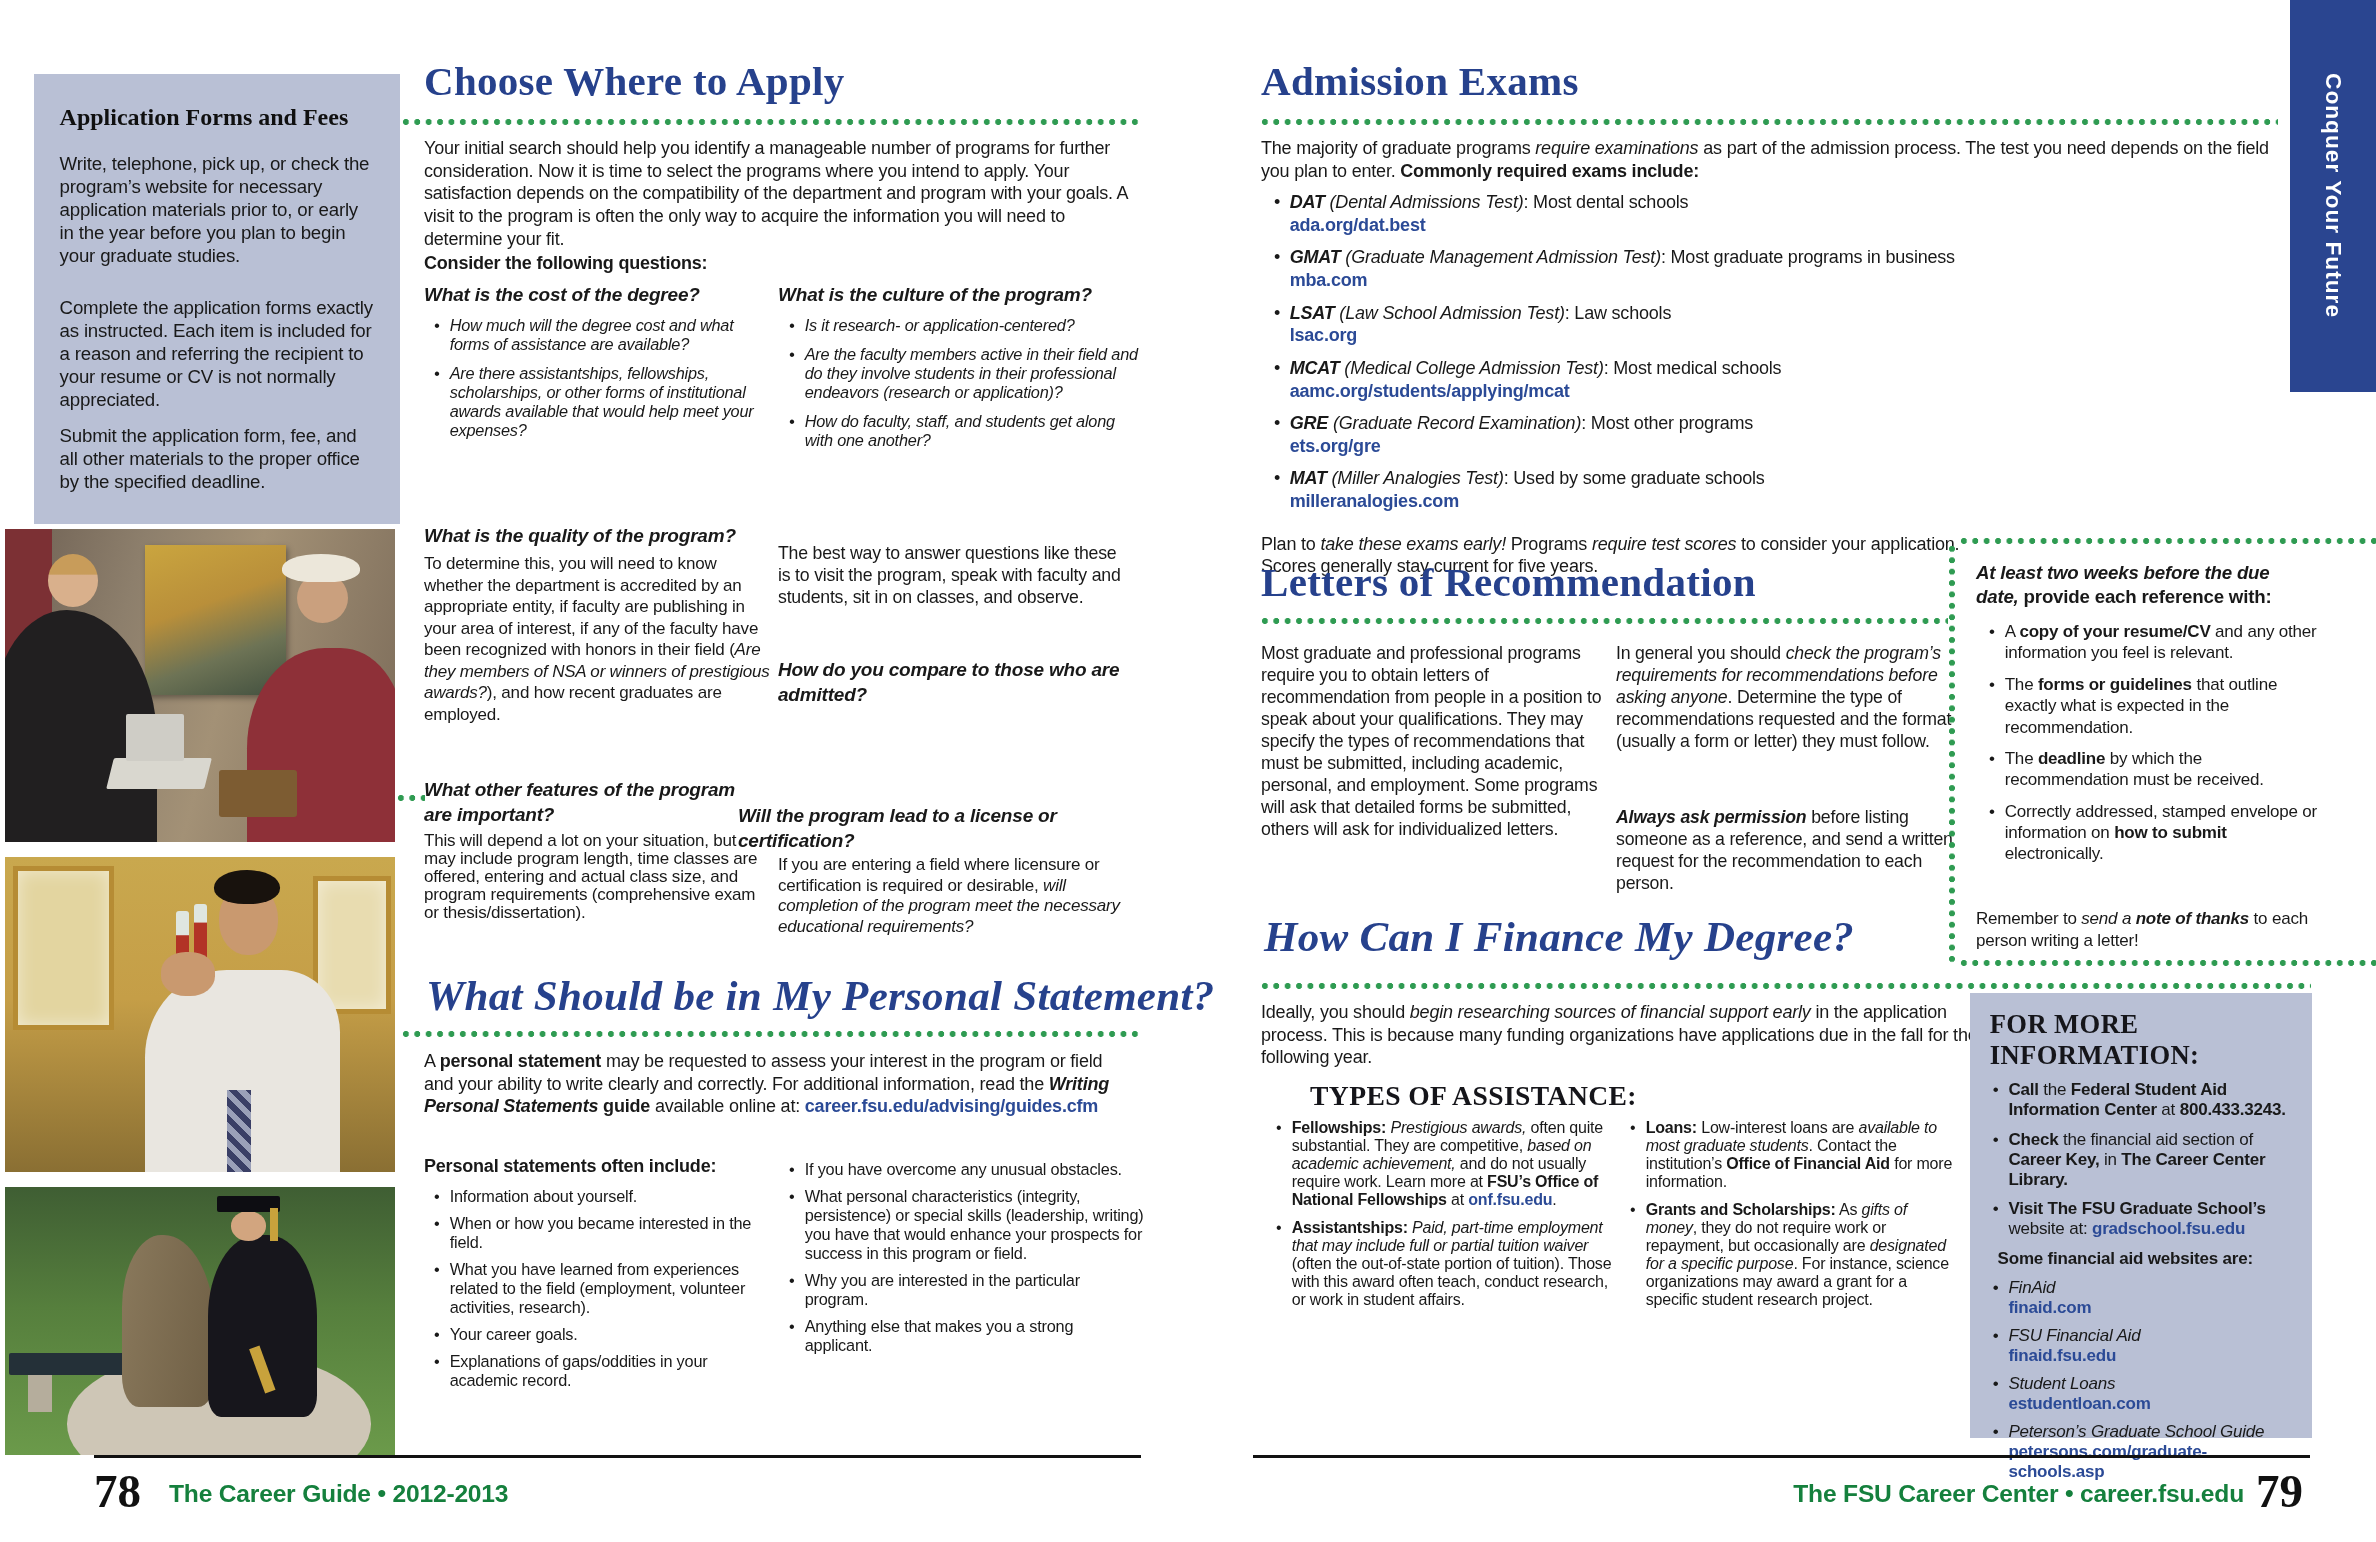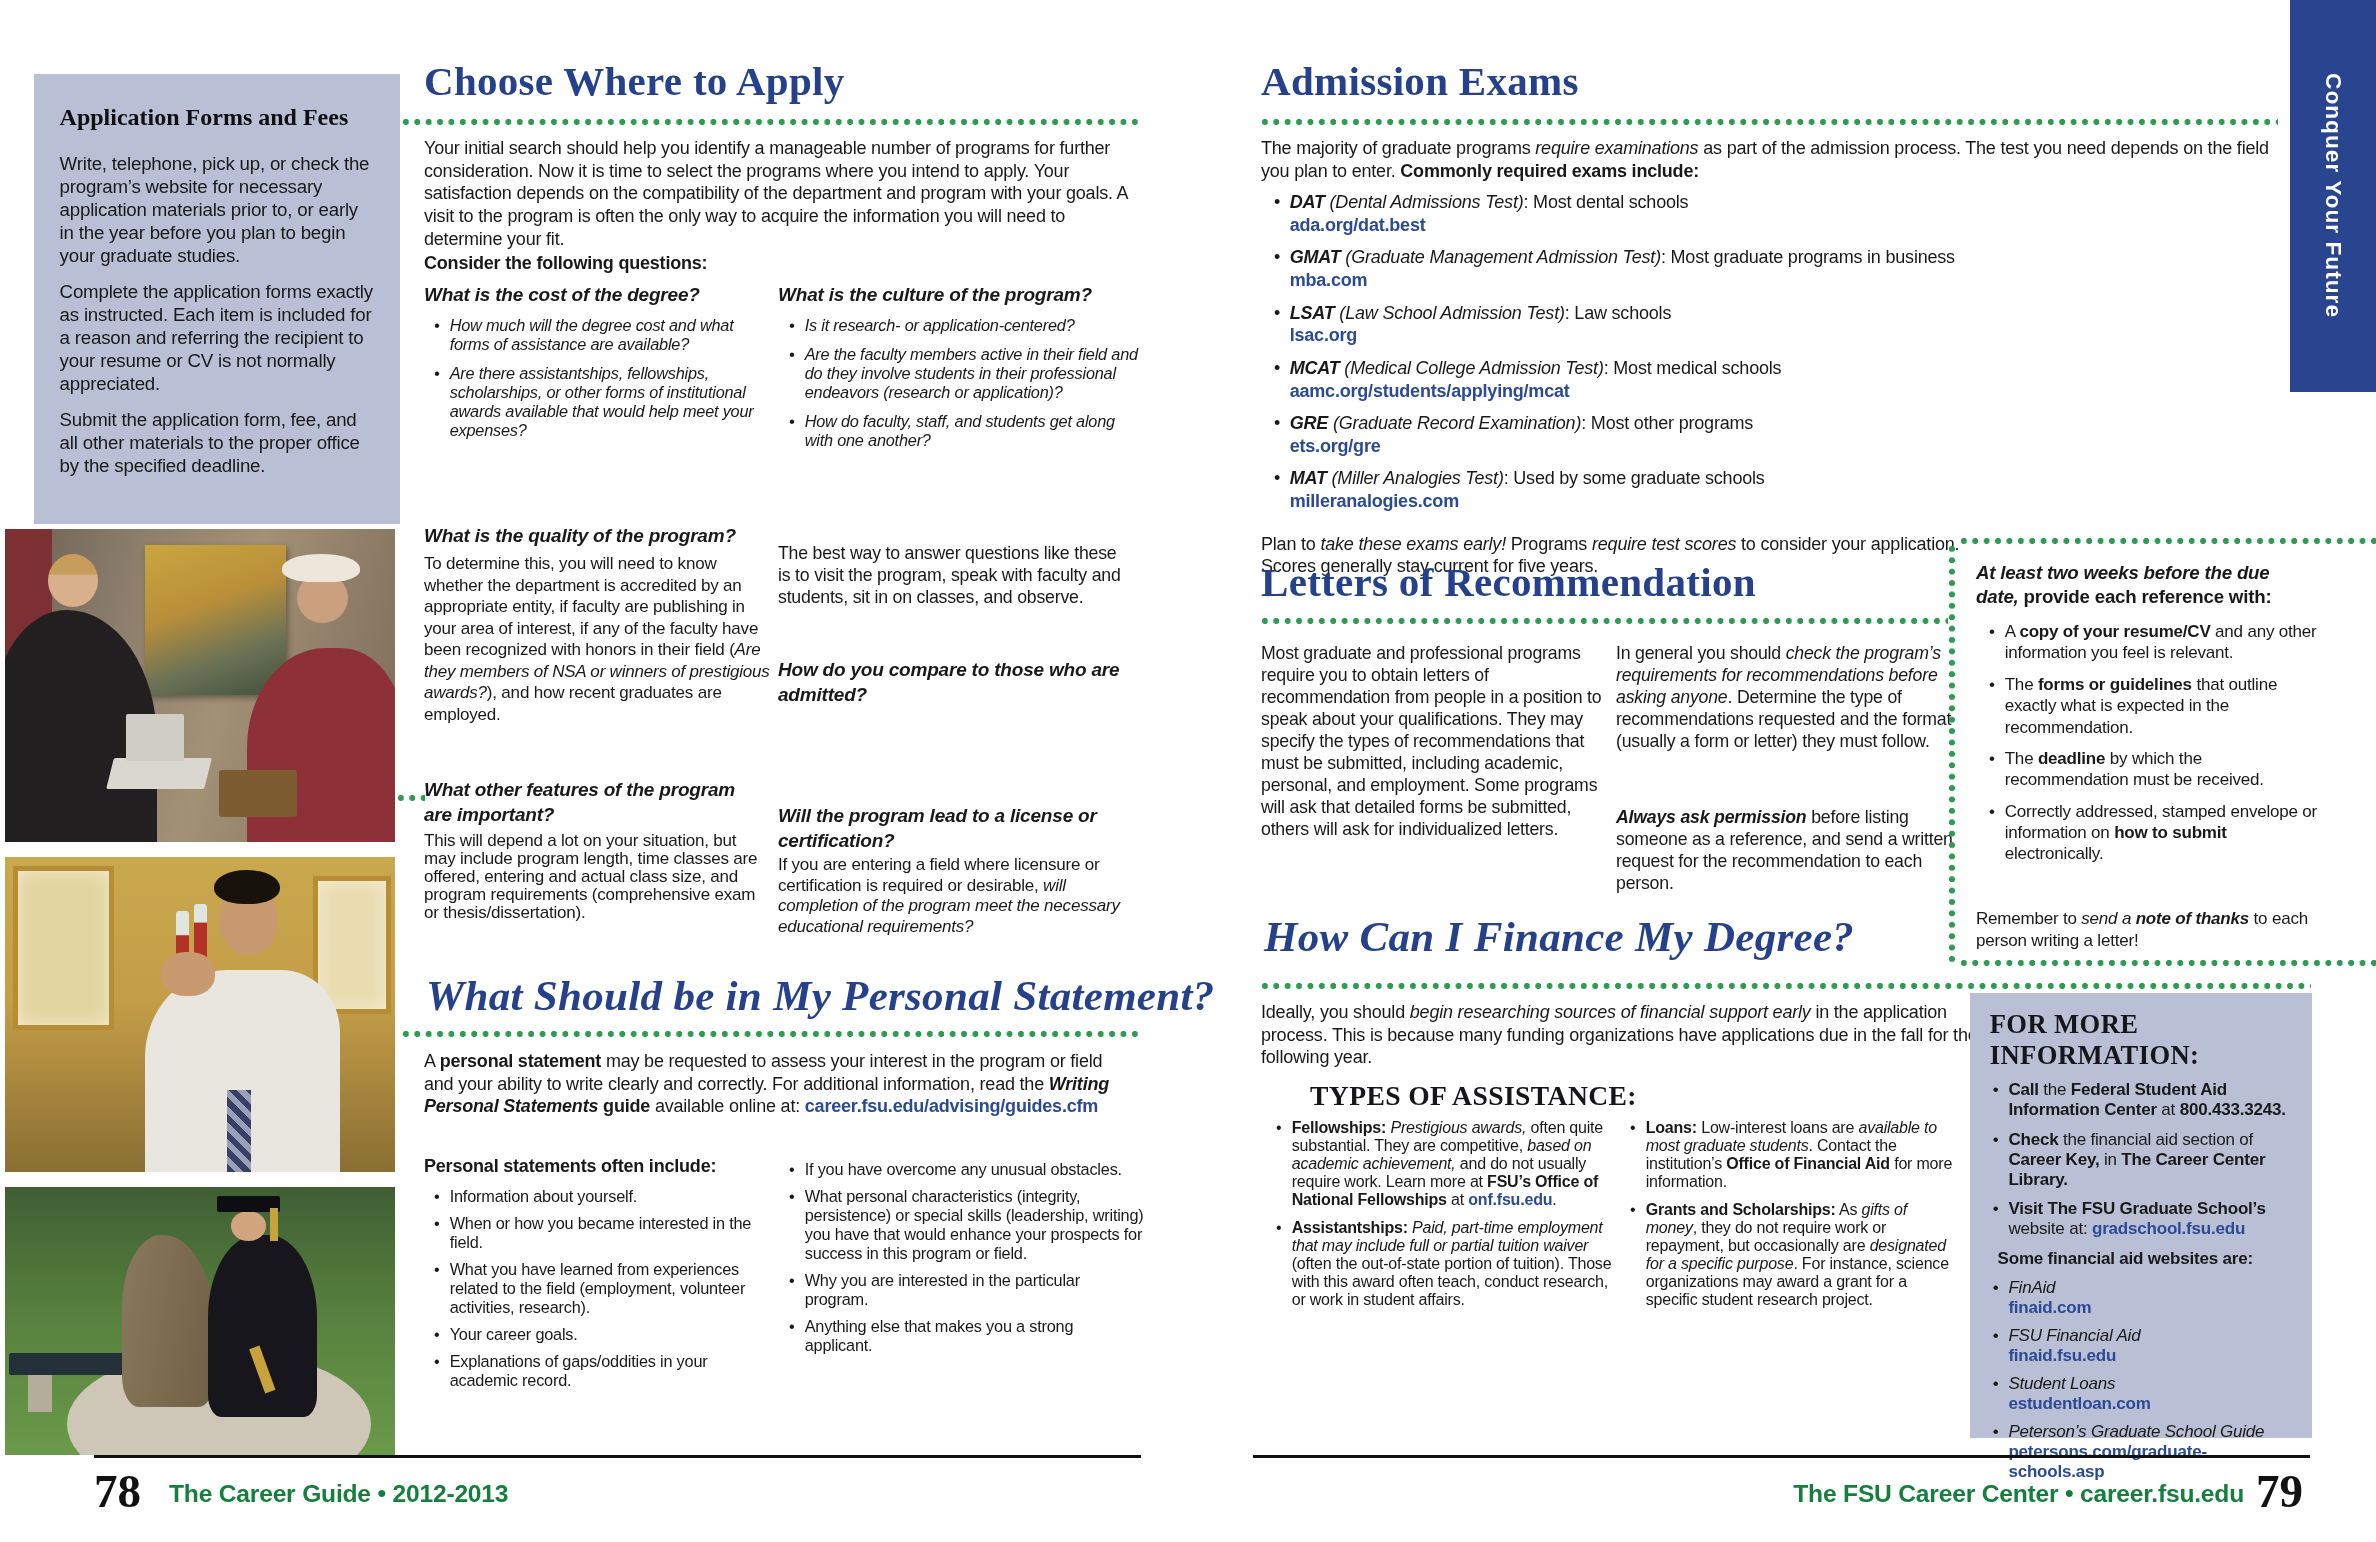--- a/index.html
+++ b/index.html
@@ -42,21 +42,21 @@
   #banner span{writing-mode:vertical-rl;color:#fff;font-weight:700;font-size:22.7px;letter-spacing:1px;white-space:nowrap}
 </style>
 </head>
 <body>
 
 <div id="canvas">
 
   <div class="box" style="left:34px;top:74px;width:366px;height:450px;padding:23.6px 25.6px 19.7px 25.6px">
     <h2 style="font-size:24px;line-height:39px">Application Forms and Fees</h2>
     <p class="t19" style="margin-top:15.8px;letter-spacing:-0.2px">Write, telephone, pick up, or check the program’s website for necessary application materials prior to, or early in the year before you plan to begin your graduate studies.</p>
-    <p class="t19" style="margin-top:13px;letter-spacing:-0.2px">Complete the application forms exactly as instructed.  Each item is included for a reason and referring the recipient to your resume or CV is not normally appreciated.</p>
+    <p class="t19" style="margin-top:29px;letter-spacing:-0.2px">Complete the application forms exactly as instructed.  Each item is included for a reason and referring the recipient to your resume or CV is not normally appreciated.</p>
     <p class="t19" style="margin-top:12.8px;letter-spacing:-0.2px">Submit the application form, fee, and all other materials to the proper office by the specified deadline.</p>
   </div>
 
   <div class="photo" style="left:4.9px;top:529px;width:390px;height:313px;background:linear-gradient(105deg,#6d5f52 0%,#8d7f6c 30%,#a39176 55%,#7a6a58 100%)">
     <div class="blob" style="left:36%;top:5%;width:36%;height:48%;background:linear-gradient(160deg,#caa53f 0%,#b98f3a 40%,#6d7355 70%,#42503f 100%);box-shadow:2px 3px 5.9px rgba(0,0,0,.35)"></div>
     <div class="blob" style="left:0;top:0;width:12%;height:70%;background:#7c3034"></div>
     <div class="blob" style="left:-3%;bottom:-2%;width:42%;height:76%;background:#211f20;border-radius:45% 55% 0 0"></div>
     <div class="blob" style="left:11%;top:8%;width:13%;height:17%;background:linear-gradient(180deg,#c89c5a 38%,#d9b08c 40%);border-radius:50%"></div>
     <div class="blob" style="right:-2%;bottom:-2%;width:40%;height:64%;background:#8e3038;border-radius:50% 40% 0 0"></div>
     <div class="blob" style="right:12%;top:14%;width:13%;height:16%;background:#caa07e;border-radius:50%"></div>
@@ -109,21 +109,21 @@
     </ul>
 
   <div class="sh" style="left:424px;top:524px;width:364px">What is the quality of the program?</div>
   <div class="p" style="left:424px;top:553px;width:349px;font-size:17px;line-height:21.5px"><span>To determine this, you will need to know whether the department is accredited by an appropriate entity, if faculty are publishing in your area of interest, if any of the faculty have been recognized with honors in their field (</span><span class="i">Are they members of NSA or winners of prestigious awards?</span><span>), and how recent graduates are employed.</span></div>
 
   <div class="sh" style="left:424px;top:778px;width:335px;line-height:24.6px">What other features of the program are important?</div>
   <div class="p t175b" style="left:424px;top:832px;width:343px">This will depend a lot on your situation, but may include program length, time classes are offered, entering and actual class size, and program requirements (comprehensive exam or thesis/dissertation).</div>
 
   <div class="p t18" style="left:778px;top:542px;width:353px">The best way to answer questions like these is to visit the program, speak with faculty and students, sit in on classes, and observe.</div>
   <div class="sh" style="left:778px;top:658px;width:345px;line-height:24.6px">How do you compare to those who are admitted?</div>
-  <div class="sh" style="left:778px;top:804px;width:345px;line-height:24.6px">Will the program lead to a license or certification?</div>
+  <div class="sh" style="left:738px;top:804px;width:345px;line-height:24.6px">Will the program lead to a license or certification?</div>
   <div class="p" style="left:778px;top:855px;width:347px;font-size:17px;line-height:20.7px"><span>If you are entering a field where licensure or certification is required or desirable, </span><span class="i">will completion of the program meet the necessary educational requirements?</span></div>
 
   <div class="dots-h" style="left:397px;top:794px;width:27.6px"></div>
 
   <div class="h1 it" style="left:426px;top:973px">What Should be in My Personal Statement?</div>
   <div class="dots-h" style="left:402px;top:1030px;width:741px"></div>
   <div class="p t185" style="left:424px;top:1050px;width:701px"><span>A </span><span class="b">personal statement</span><span> may be requested to assess your interest in the program or field and your ability to write clearly and correctly. For additional information, read the </span><span class="bi">Writing Personal Statements</span><span> </span><span class="b">guide</span><span> available online at: </span><span class="lk">career.fsu.edu/advising/guides.cfm</span></div>
   <div class="p t185 b" style="left:424px;top:1155px;width:493px">Personal statements often include:</div>
   <ul class="ul tight" style="left:431px;top:1187px;width:347px;font-size:16.3px;line-height:19px">
       <li>Information about yourself.</li>

